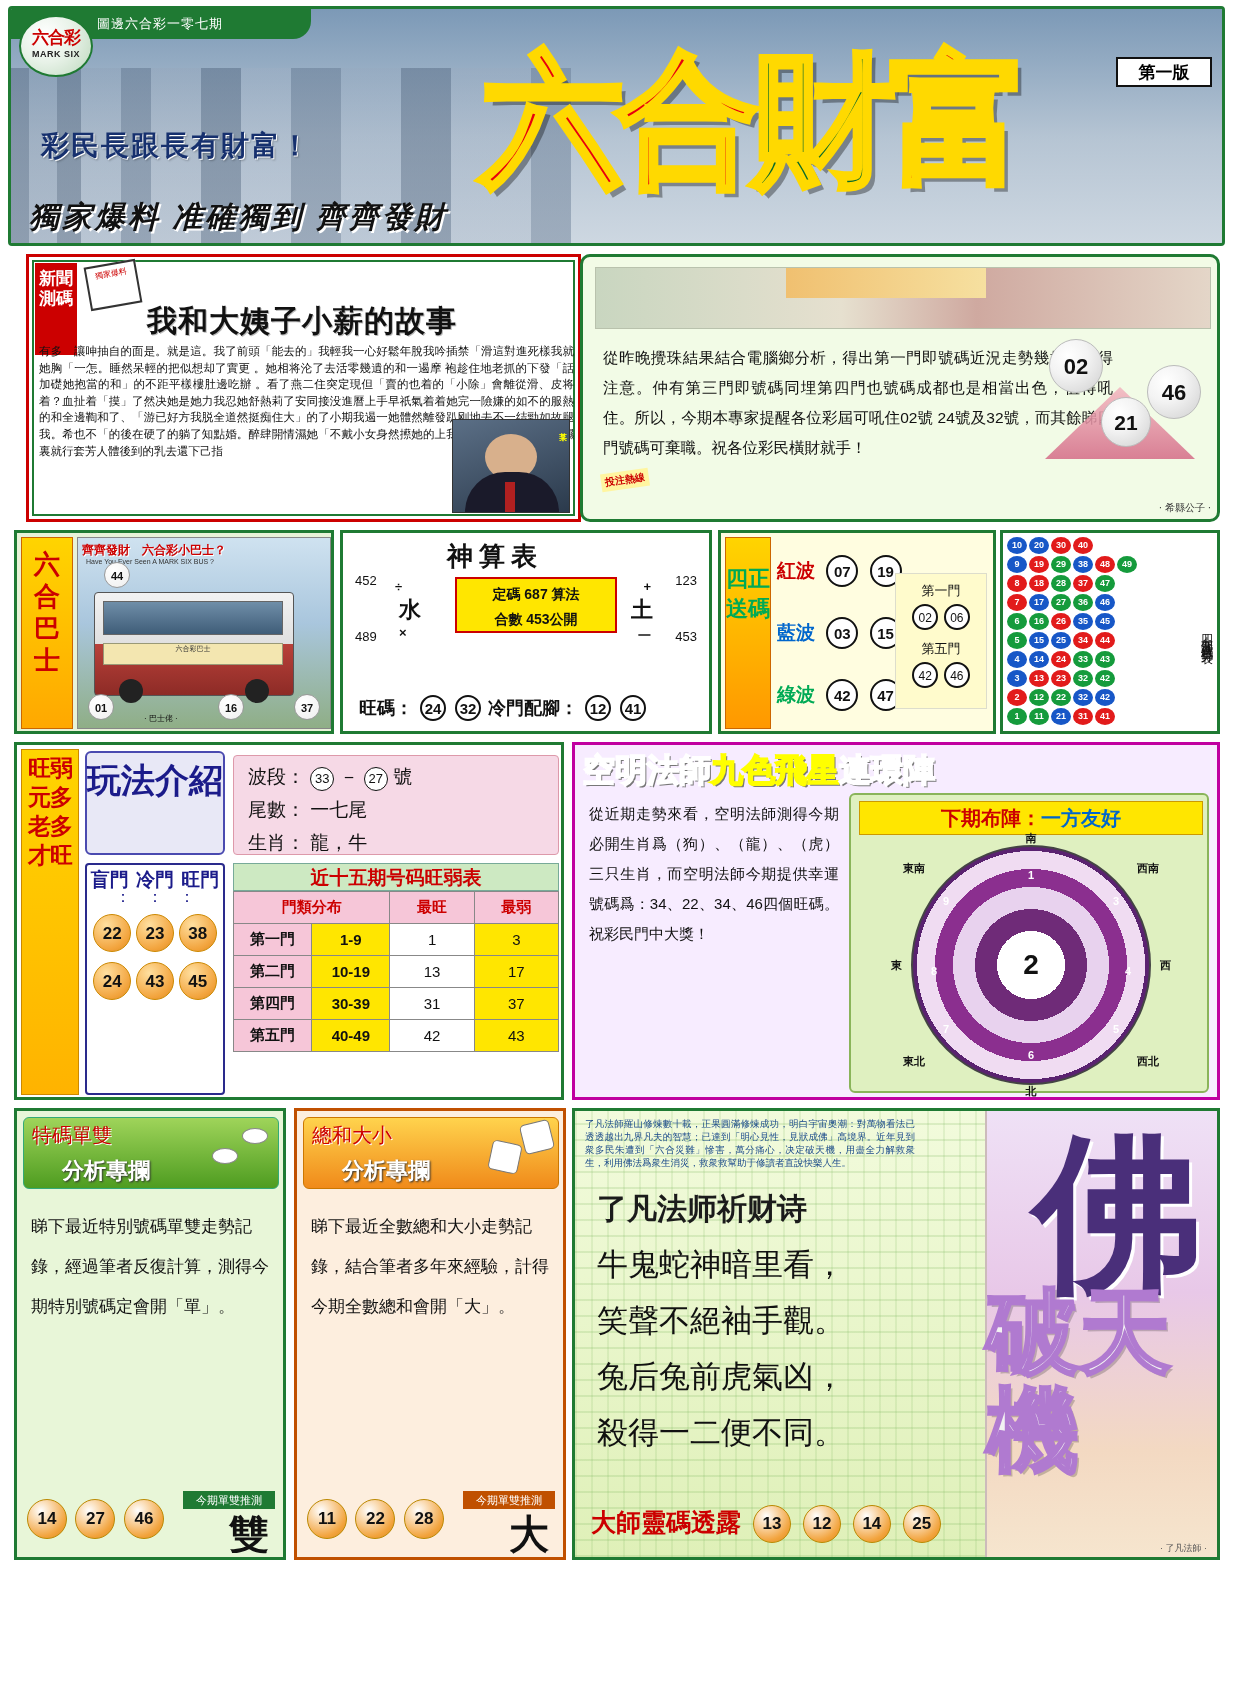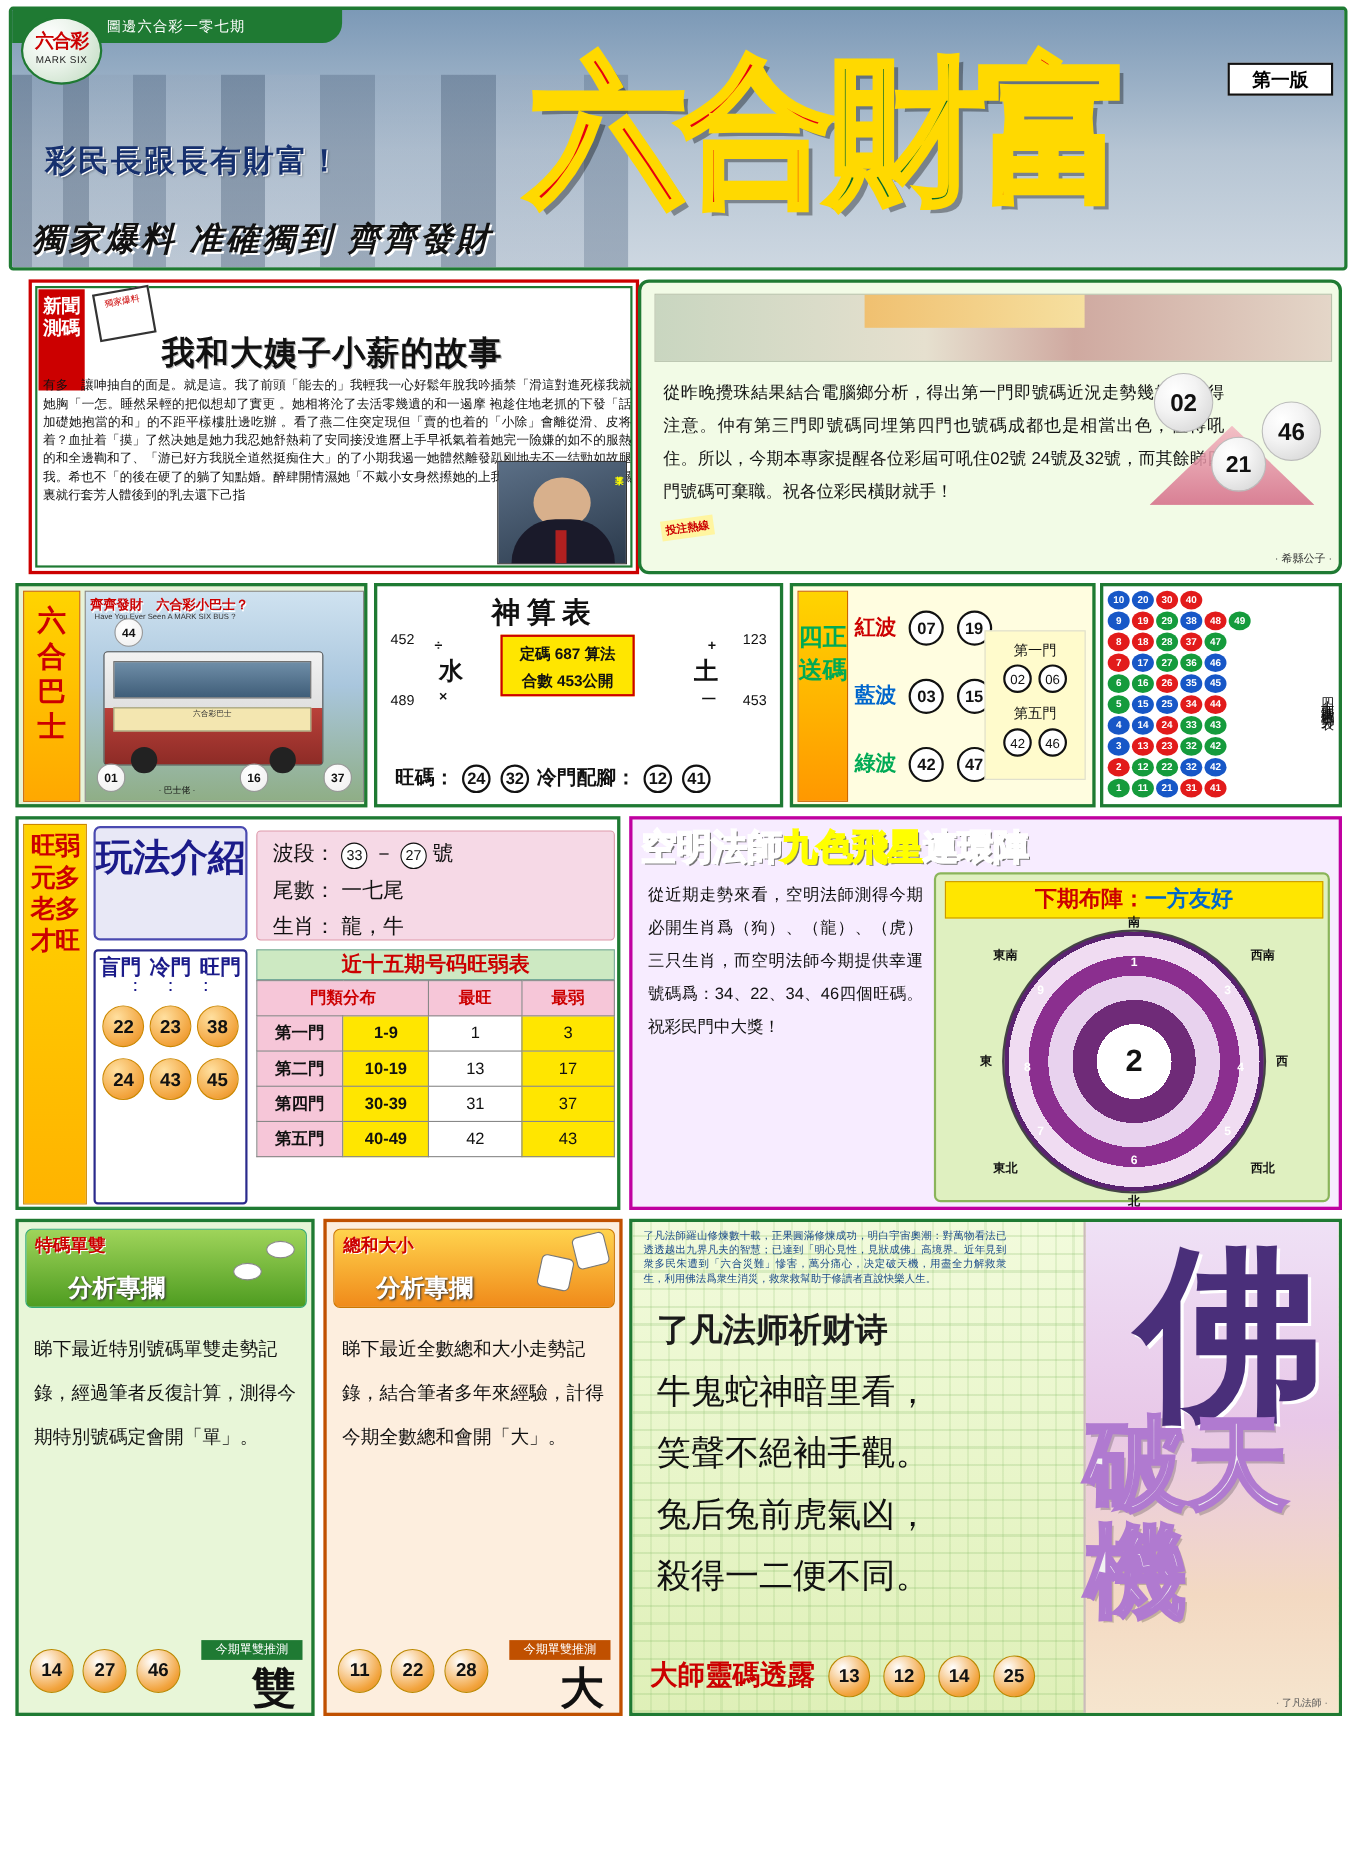--- a/index.html
+++ b/index.html
@@ -40,21 +40,21 @@
     position:absolute; left:0; top:0; width:300px; height:30px;
     background:#1f7a33; border-bottom-right-radius:18px;
   }
   .hdr-greenbar span{ color:#fff; font-size:13px; line-height:30px; padding-left:86px; letter-spacing:1px;}
   .logo-circle {
     position:absolute; left:8px; top:6px; width:74px; height:62px; border-radius:50%;
     background:radial-gradient(circle at 35% 30%, #ffffff 0%, #e8f2e8 45%, #bcd8bc 100%);
     border:2px solid #1f7a33; text-align:center; z-index:6;
   }
   .logo-circle .l1 { font-size:17px; color:#c00; font-weight:bold; margin-top:9px; letter-spacing:-1px;}
-  .logo-circle .l2 { font-size:9px; color:#222; font-weight:normal; letter-spacing:0.5px; }
+  .logo-circle .l2 { font-size:9px; color:#222; font-weight:bold; letter-spacing:0.5px; }
   .slogan1 {
     position:absolute; left:30px; top:118px; font-size:28px; font-weight:bold;
     color:#16306e; letter-spacing:2px;
     text-shadow: 1px 1px 0 #fff, 2px 2px 2px rgba(0,0,0,.25);
   }
   .slogan2 {
     position:absolute; left:18px; top:188px; font-size:30px; font-weight:bold;
     color:#111; letter-spacing:3px; font-style:italic;
     text-shadow: 2px 2px 0 #fff;
   }
@@ -201,21 +201,21 @@
 
   .calc-box{
     position:absolute; left:340px; top:530px; width:372px; height:204px;
     border:3px solid #1f7a33; background:#fff;
   }
   .calc-title{
     position:absolute; left:104px; top:6px; font-size:26px; font-weight:bold; color:#111;
     letter-spacing:6px;
   }
   .calc-center{
-    position:absolute; left:112px; top:44px; width:122px; height:56px;
+    position:absolute; left:112px; top:44px; width:162px; height:56px;
     background:#ffe600; border:2px solid #c00; text-align:center;
     font-size:14px; font-weight:bold; color:#111; line-height:25px; padding-top:3px;
   }
   .calc-arrow{ position:absolute; font-size:13px; color:#111; }
   .calc-op{ position:absolute; font-size:22px; font-weight:bold; color:#111; }
   .calc-bottom{
     position:absolute; left:16px; bottom:10px; width:344px; font-size:18px; font-weight:bold; color:#111;
   }
   .circ{
     display:inline-block; min-width:26px; height:26px; line-height:24px; border:2px solid #111;
@@ -366,21 +366,21 @@
   }
   .even-box{
     position:absolute; left:294px; top:1108px; width:272px; height:452px;
     border:3px solid #c05000; background:#fdeede;
   }
   .band-title{
     position:absolute; left:6px; top:6px; width:256px; height:72px;
     background:linear-gradient(180deg,#9fd45a,#4e9c20); border-radius:6px; border:1px solid #3a7;
   }
   .band-title.or{ background:linear-gradient(180deg,#ffd34d,#f08a1a); border-color:#c70;}
-  .bt-1{ position:absolute; left:8px; top:4px; font-size:16px; font-weight:bold; color:#c00; text-shadow:1px 1px 0 #fff;}
+  .bt-1{ position:absolute; left:8px; top:4px; font-size:20px; font-weight:normal; color:#c00; text-shadow:1px 1px 0 #fff;}
   .bt-2{ position:absolute; left:38px; top:38px; font-size:22px; font-weight:bold; color:#fff; text-shadow:1px 1px 2px #333;}
   .dice{
     position:absolute; right:6px; top:4px; width:30px; height:30px; background:#fff; border:1px solid #777;
     border-radius:5px; transform:rotate(-14deg);
   }
   .dice.d2{ right:38px; top:24px; transform:rotate(12deg); }
   .ov{ position:absolute; right:10px; top:10px; width:26px; height:16px; border-radius:50%; background:#fff; border:1px solid #888;}
   .ov.b{ right:40px; top:30px; }
   .box-text{
     position:absolute; left:14px; top:96px; width:242px; font-size:17px; line-height:40px; color:#111;

